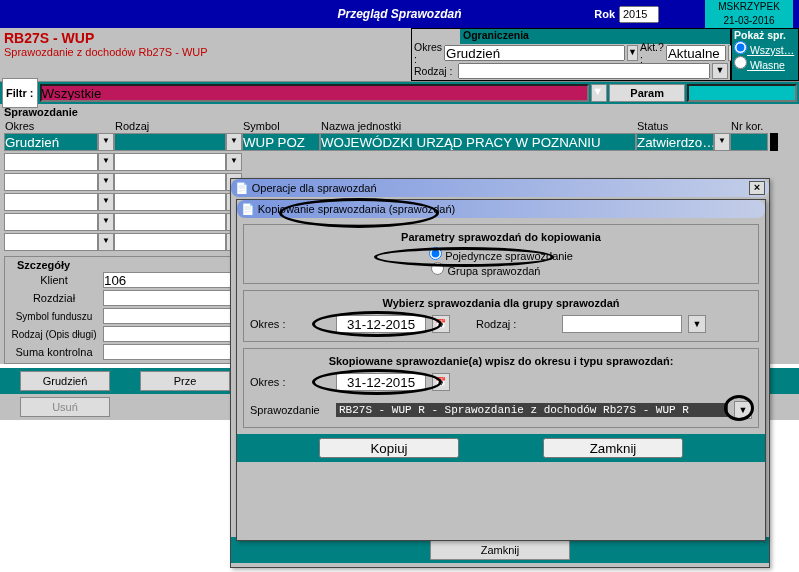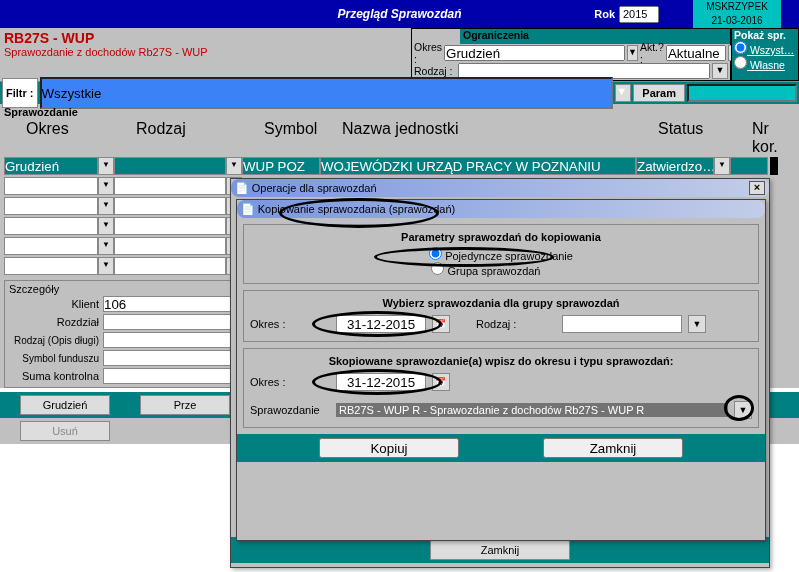--- a/index.html
+++ b/index.html
@@ -3,58 +3,58 @@
 <meta charset="utf-8">
 <style>
   * { box-sizing: border-box; margin: 0; padding: 0; }
   body { font-family: Tahoma, Arial, sans-serif; font-size: 11px; background: #fff; width: 799px; height: 572px; overflow: hidden; position: relative; }
   
   
   .topbar { height: 28px; background: #0000AA; color: #fff; display: flex; align-items: center; position: relative; }
   .topbar-title { position: absolute; left: 50%; transform: translateX(-50%); font-size: 12px; font-weight: bold; font-style: italic; text-align: center; }
   .topbar-rok { position: absolute; right: 140px; display: flex; align-items: center; gap: 4px; }
   .topbar-rok input { width: 40px; height: 17px; font-size: 11px; padding: 0 2px; }
-  .topbar-user { position: absolute; right: 18px; top: 0; font-size: 10px; width: 88px; text-align: center;}
+  .topbar-user { position: absolute; right: 6px; top: 0; font-size: 10px; width: 88px; text-align: center;}
   .topbar-user .uname { background: #00C0C0; color:#000; height:14px; line-height:14px;}
   .topbar-user .udate { background: #00C0C0; color:#000; height:14px; line-height:14px;}
 
   
   .header { display: flex; border-bottom: 1px solid #888;}
   .header-left { flex: 1; padding: 2px 4px; background:#C0C0C0;}
   .header-left .h1 { color: #C00000; font-weight: bold; font-size: 14px; }
   .header-left .h2 { color: #C00000; font-size: 11px; }
   .header-mid { width: 320px; border: 1px solid #000; background:#C0C0C0; font-size:10.5px;}
   .header-mid .gtitle{ background:#008080; color:#000; font-weight:bold; padding: 0 3px; height:15px;margin-left:48px;}
   .header-mid .row { display:flex; align-items:center; height:18px; padding:0 2px; gap:2px;}
   .header-mid input.sel { flex:1; height:16px; }
   .header-mid .ddbtn{ width:16px;height:16px;background:#ddd;border:1px solid #888;text-align:center;line-height:12px;font-size:9px;}
   .header-right{ width:68px; border:1px solid #000; background:#008080; color:#fff; font-size:10.5px; }
   .header-right .gtitle{font-weight:bold; padding:0 2px;}
   .header-right label{display:block; padding:0 2px;text-decoration:underline;}
 
   .filtr-bar{ display:flex; align-items:center; background:#008080; height:22px; padding:2px; gap:2px; color:#fff; font-weight:bold;}
   .filtr-bar .lbl{background:#fff;color:#000;padding:8px 3px;border:1px solid #888;}
-  .filtr-bar .filtr-input{flex:1;height:32px;background:#3b82f6;}
+  .filtr-bar .filtr-input{flex:1;height:18px;background:#be185d;}
   .filtr-bar .param{width:110px; height:18px; background:#00C0C0;}
   .filtr-bar .ddbtn{width:16px;height:18px;background:#ddd;border:1px solid #888;}
 
   .grid-area{ background:#C0C0C0; }
   .grid-title{ font-weight:bold; padding:2px 4px;}
-  .grid-head{ display:flex; font-size:16px; padding:0 4px;justify-content:flex-end;}
+  .grid-head{ display:flex; font-size:11px; padding:0 4px;}
   .grid-head div{padding:0 1px;}
   .grid-row{ display:flex; padding:0 4px; height:20px; align-items:center; gap:0;}
   .grid-row input.cell{ height:18px; border:1px solid #888; background:#fff;}
   .grid-row .dd{width:16px;height:18px;background:#ddd;border:1px solid #888;text-align:center;line-height:14px;font-size:8px;}
   .grid-row .cellhl{background:#008080 !important;color:#fff;}
   .rowmark{width:8px;height:18px;background:#000; margin-left:2px;}
 
   .details{ border:1px solid #888; margin:4px; padding:2px 4px; background:#C0C0C0; width: 380px;}
-  .details .dtitle{font-weight:normal;}
+  .details .dtitle{font-weight:bold;margin-left:8px;}
   .details .drow{display:flex; align-items:center; height:18px; gap:4px;}
-  .details .drow label{width:90px; text-align:right;}
+  .details .drow label{width:90px; text-align:center;}
   .details .drow input{flex:1; height:16px; border:1px solid #888;}
 
   .bottombar{ background:#008080; height:26px; display:flex; align-items:center; padding:0 20px; gap:30px;}
   .bottombar button, .btn{ height:20px; min-width:90px; background:#ddd; border:1px solid #888; font-size:11px;}
 
   
   .dialog1{ position:absolute; left:230px; top:178px; width:540px; height:390px; background:#C0C0C0; border:1px solid #444; box-shadow:2px 2px 4px rgba(0,0,0,0.3);}
   .dlg-title{ height:18px; background:linear-gradient(to right,#7a96df,#c3cde8); color:#000; padding:0 4px; font-size:11px; display:flex; align-items:center; justify-content:space-between;border-radius:8px;}
   .dlg-close{ width:16px;height:14px;background:#ddd;border:1px solid #555;text-align:center;line-height:11px;font-weight:bold;}
   .dialog1-body{padding:2px;}
@@ -62,21 +62,21 @@
 
   
   .dialog2{ position:absolute; left:236px; top:199px; width:530px; height:342px; background:#C0C0C0; border:1px solid #444; box-shadow:2px 2px 4px rgba(0,0,0,0.3);}
   .panel{ border:1px solid #888; margin:6px; padding:6px; position:relative; background:#C0C0C0;}
   .panel-title{font-weight:bold; text-align:center; margin-bottom:4px;}
   .panel .row{display:flex;align-items:center;gap:6px; height:22px;}
   .panel label.field{width:80px;}
   .panel input.date{width:90px;height:18px;border:1px solid #888;text-align:center;}
   .panel .calbtn{width:18px;height:18px;border:1px solid #888;background:#ddd;font-size:9px;text-align:center;line-height:16px;}
   .panel select, .panel .ddfield{height:18px;border:1px solid #888;background:#fff;}
-  .panel .ddfield-hl{background:#737373;color:#fff;display:inline-block;padding:1px 3px;}
+  .panel .ddfield-hl{background:#404040;color:#fff;display:inline-block;padding:1px 3px;font-family:Liberation Mono, monospace;}
   .dialog2-bottom{background:#008080;height:28px;display:flex;align-items:center;justify-content:space-around;padding:0 40px;}
   .dialog2-bottom button{min-width:140px;height:20px;}
 
   .ellipse{position:absolute;border:3px solid #000;border-radius:50%;pointer-events:none;}
 </style>
 </head>
 <body>
 
 <div class="topbar">
   <div class="topbar-title">Przegląd Sprawozdań</div>
@@ -115,21 +115,21 @@
     <div class="gtitle">Pokaż spr.</div>
     <label><input type="radio" checked="" style=""> <span>Wszyst…</span></label>
     <label><input type="radio" style=""> <span>Własne</span></label>
   </div>
 </div>
 
 <div class="filtr-bar">
   <span class="lbl">Filtr :</span>
   <input class="filtr-input" value="Wszystkie" style="">
   <div class="ddbtn">▼</div>
-  <span style="background:#ddd;color:#000;padding:2px 8px;border:1px solid #888;">Param</span>
+  <span style="background:#ddd;color:#000;padding:2px 20px;border:1px solid #888;">Param</span>
   <input class="param" style="">
 </div>
 
 <div class="grid-area">
   <div class="grid-title">Sprawozdanie</div>
   <div class="grid-head">
     <div style="width:110px">Okres</div>
     <div style="width:128px">Rodzaj</div>
     <div style="width:78px">Symbol</div>
     <div style="width:316px">Nazwa jednostki</div>
@@ -185,25 +185,25 @@
     <div class="dtitle">Szczegóły</div>
     <div class="drow">
         <label>Klient</label>
         <input value="106" style="">
       </div>
     <div class="drow">
         <label>Rozdział</label>
         <input style="">
       </div>
     <div class="drow">
+        <label style="line-height:9px;font-size:10px;">Symbol funduszu</label>
+        <input style="">
+      </div>
+    <div class="drow">
         <label style="line-height:9px;font-size:10px;">Rodzaj (Opis długi)</label>
-        <input style="">
-      </div>
-    <div class="drow">
-        <label style="line-height:9px;font-size:10px;">Symbol funduszu</label>
         <input style="">
       </div>
     <div class="drow">
         <label>Suma kontrolna</label>
         <input style="">
       </div>
   </div>
 </div>
 
 <div class="bottombar">

